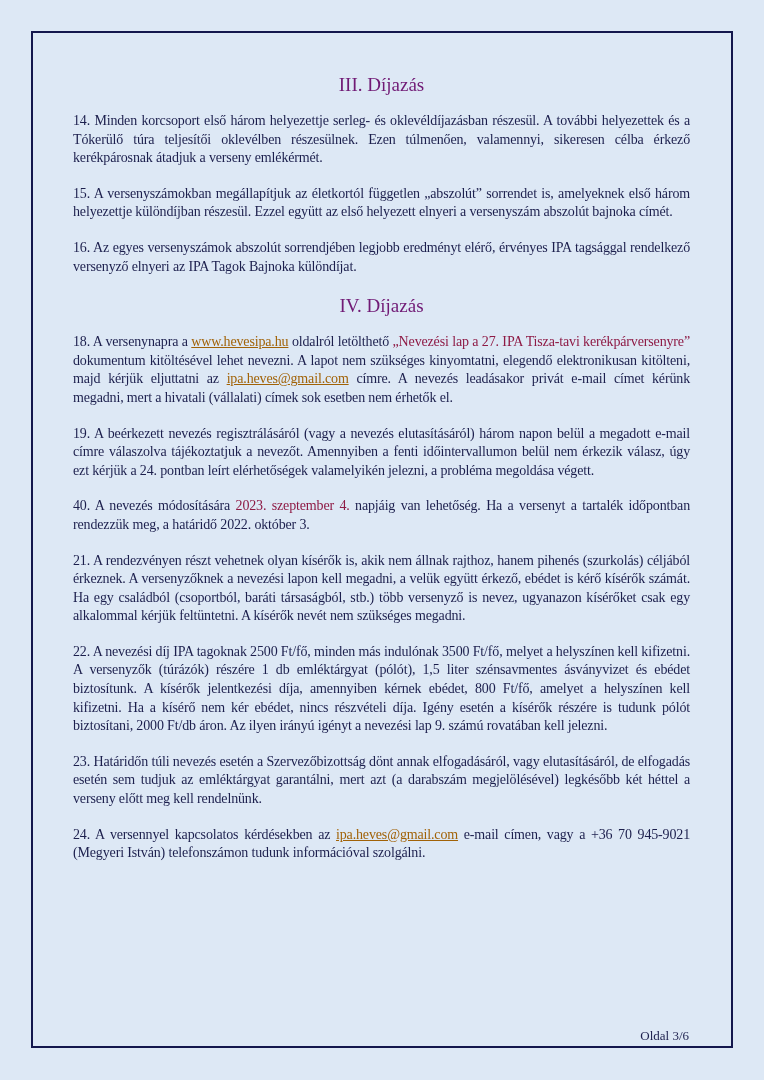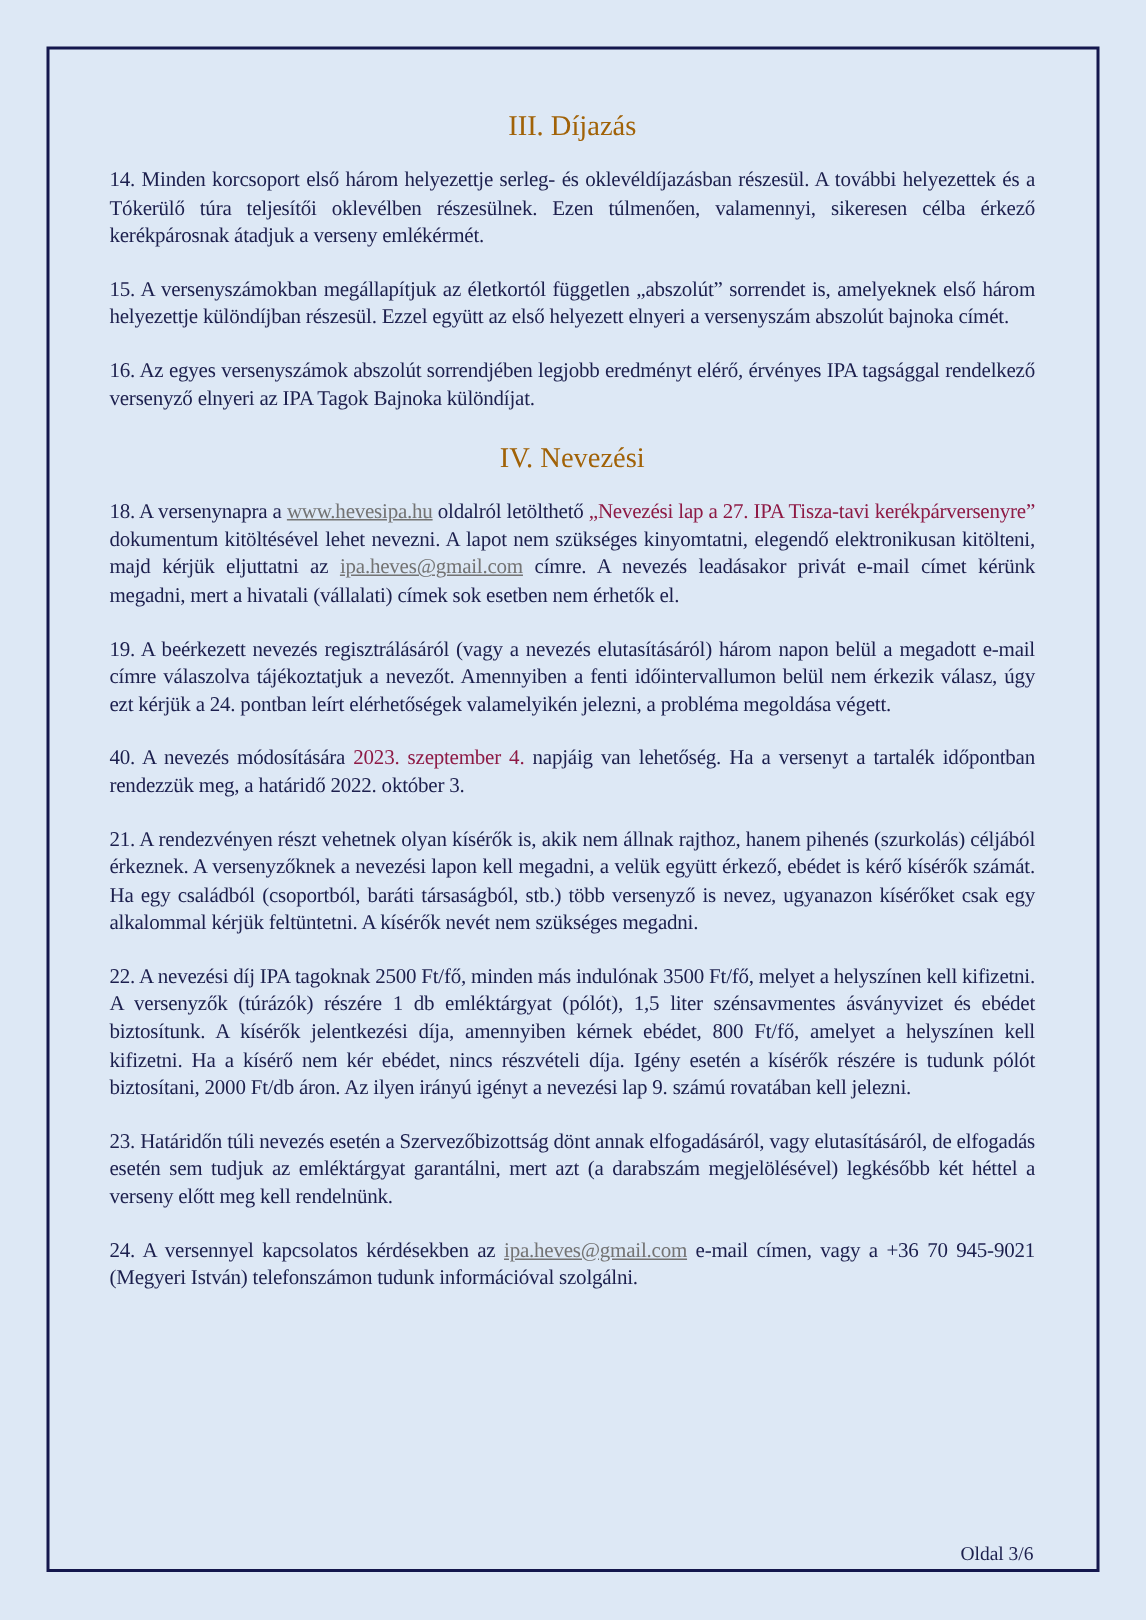--- a/index.html
+++ b/index.html
@@ -11,43 +11,43 @@
     position:absolute; left:31px; top:31px; width:698px; height:1013px;
     border:2px solid #14174d;
   }
   .content {
     position:absolute; left:73px; top:72px; width:617px;
     color:#1c1f4d; font-size:13.6px; line-height:18.6px;
     font-family:"Liberation Serif","DejaVu Serif",serif;
   }
   .content p { margin:0 0 17px 0; text-align:justify; hyphens:manual; font-size:14px; letter-spacing:-0.15px; }
   h2 {
-    margin:0 0 14px 0; text-align:center; font-weight:normal; color:#a16207;
+    margin:0 0 14px 0; text-align:center; font-weight:normal; color:#701a75;
     font-size:19px; line-height:26px; font-family:"Liberation Serif","DejaVu Serif",serif;
   }
   h2.sec4 { margin-top:4px; }
   .red { color:#8e1a45; }
-  a { color:#737373; text-decoration:underline; }
+  a { color:#a16207; text-decoration:underline; }
   .footer {
     position:absolute; right:75px; top:1028px; font-family:Liberation Serif, serif;
     font-size:13px; color:#1c1f4d;
   }
 </style>
 </head>
 <body>
 
 <div class="frame"></div>
 
 <div class="content">
   <h2>III. Díjazás</h2>
   <p>14. Minden korcsoport első három helyezettje serleg- és oklevéldíjazásban részesül. A további helyezettek és a Tókerülő túra teljesítői oklevélben részesülnek. Ezen túlmenően, valamennyi, sikeresen célba érkező kerékpárosnak átadjuk a verseny emlékérmét.</p>
   <p>15. A versenyszámokban megállapítjuk az életkortól független „abszolút” sorrendet is, amelyeknek első három helyezettje különdíjban részesül. Ezzel együtt az első helyezett elnyeri a versenyszám abszolút bajnoka címét.</p>
   <p>16. Az egyes versenyszámok abszolút sorrendjében legjobb eredményt elérő, érvényes IPA tagsággal rendelkező versenyző elnyeri az IPA Tagok Bajnoka különdíjat.</p>
 
-  <h2 class="sec4">IV. Nevezési</h2>
+  <h2 class="sec4">IV. Díjazás</h2>
   <p><span>18. A versenynapra a </span><a>www.hevesipa.hu</a><span> oldalról letölthető </span><span class="red">„Nevezési lap a 27. IPA Tisza-tavi kerékpárversenyre”</span><span> dokumentum kitöltésével lehet nevezni. A lapot nem szükséges kinyomtatni, elegendő elektronikusan kitölteni, majd kérjük eljuttatni az </span><a>ipa.heves@gmail.com</a><span> címre.  A nevezés leadásakor privát e-mail címet kérünk megadni, mert a hivatali (vállalati) címek sok esetben nem érhetők el.</span></p>
   <p>19. A beérkezett nevezés regisztrálásáról (vagy a nevezés elutasításáról) három napon belül a megadott e-mail címre válaszolva tájékoztatjuk a nevezőt. Amennyiben a fenti időintervallumon belül nem érkezik válasz, úgy ezt kérjük a 24. pontban leírt elérhetőségek valamelyikén jelezni, a probléma megoldása végett.</p>
   <p><span>40. A nevezés módosítására </span><span class="red">2023. szeptember 4.</span><span> napjáig van lehetőség. Ha a versenyt a tartalék időpontban rendezzük meg, a határidő 2022. október 3.</span></p>
   <p>21. A rendezvényen részt vehetnek olyan kísérők is, akik nem állnak rajthoz, hanem pihenés (szurkolás) céljából érkeznek. A versenyzőknek a nevezési lapon kell megadni, a velük együtt érkező, ebédet is kérő kísérők számát. Ha egy családból (csoportból, baráti társaságból, stb.) több versenyző is nevez, ugyanazon kísérőket csak egy alkalommal kérjük feltüntetni. A kísérők nevét nem szükséges megadni.</p>
   <p>22. A nevezési díj IPA tagoknak 2500 Ft/fő, minden más indulónak 3500 Ft/fő, melyet a helyszínen kell kifizetni. A versenyzők (túrázók) részére 1 db emléktárgyat (pólót), 1,5 liter szénsavmentes ásványvizet és ebédet biztosítunk. A kísérők jelentkezési díja, amennyiben kérnek ebédet, 800 Ft/fő, amelyet a helyszínen kell kifizetni. Ha a kísérő nem kér ebédet, nincs részvételi díja. Igény esetén a kísérők részére is tudunk pólót biztosítani, 2000 Ft/db áron. Az ilyen irányú igényt a nevezési lap 9. számú rovatában kell jelezni.</p>
   <p>23. Határidőn túli nevezés esetén a Szervezőbizottság dönt annak elfogadásáról, vagy elutasításáról, de elfogadás esetén sem tudjuk az emléktárgyat garantálni, mert azt (a darabszám megjelölésével) legkésőbb két héttel a verseny előtt meg kell rendelnünk.</p>
   <p><span>24. A versennyel kapcsolatos kérdésekben az </span><a>ipa.heves@gmail.com</a><span> e-mail címen, vagy a +36 70 945-9021 (Megyeri István) telefonszámon tudunk információval szolgálni.</span></p>
 </div>
 
 <div class="footer">Oldal 3/6</div>

